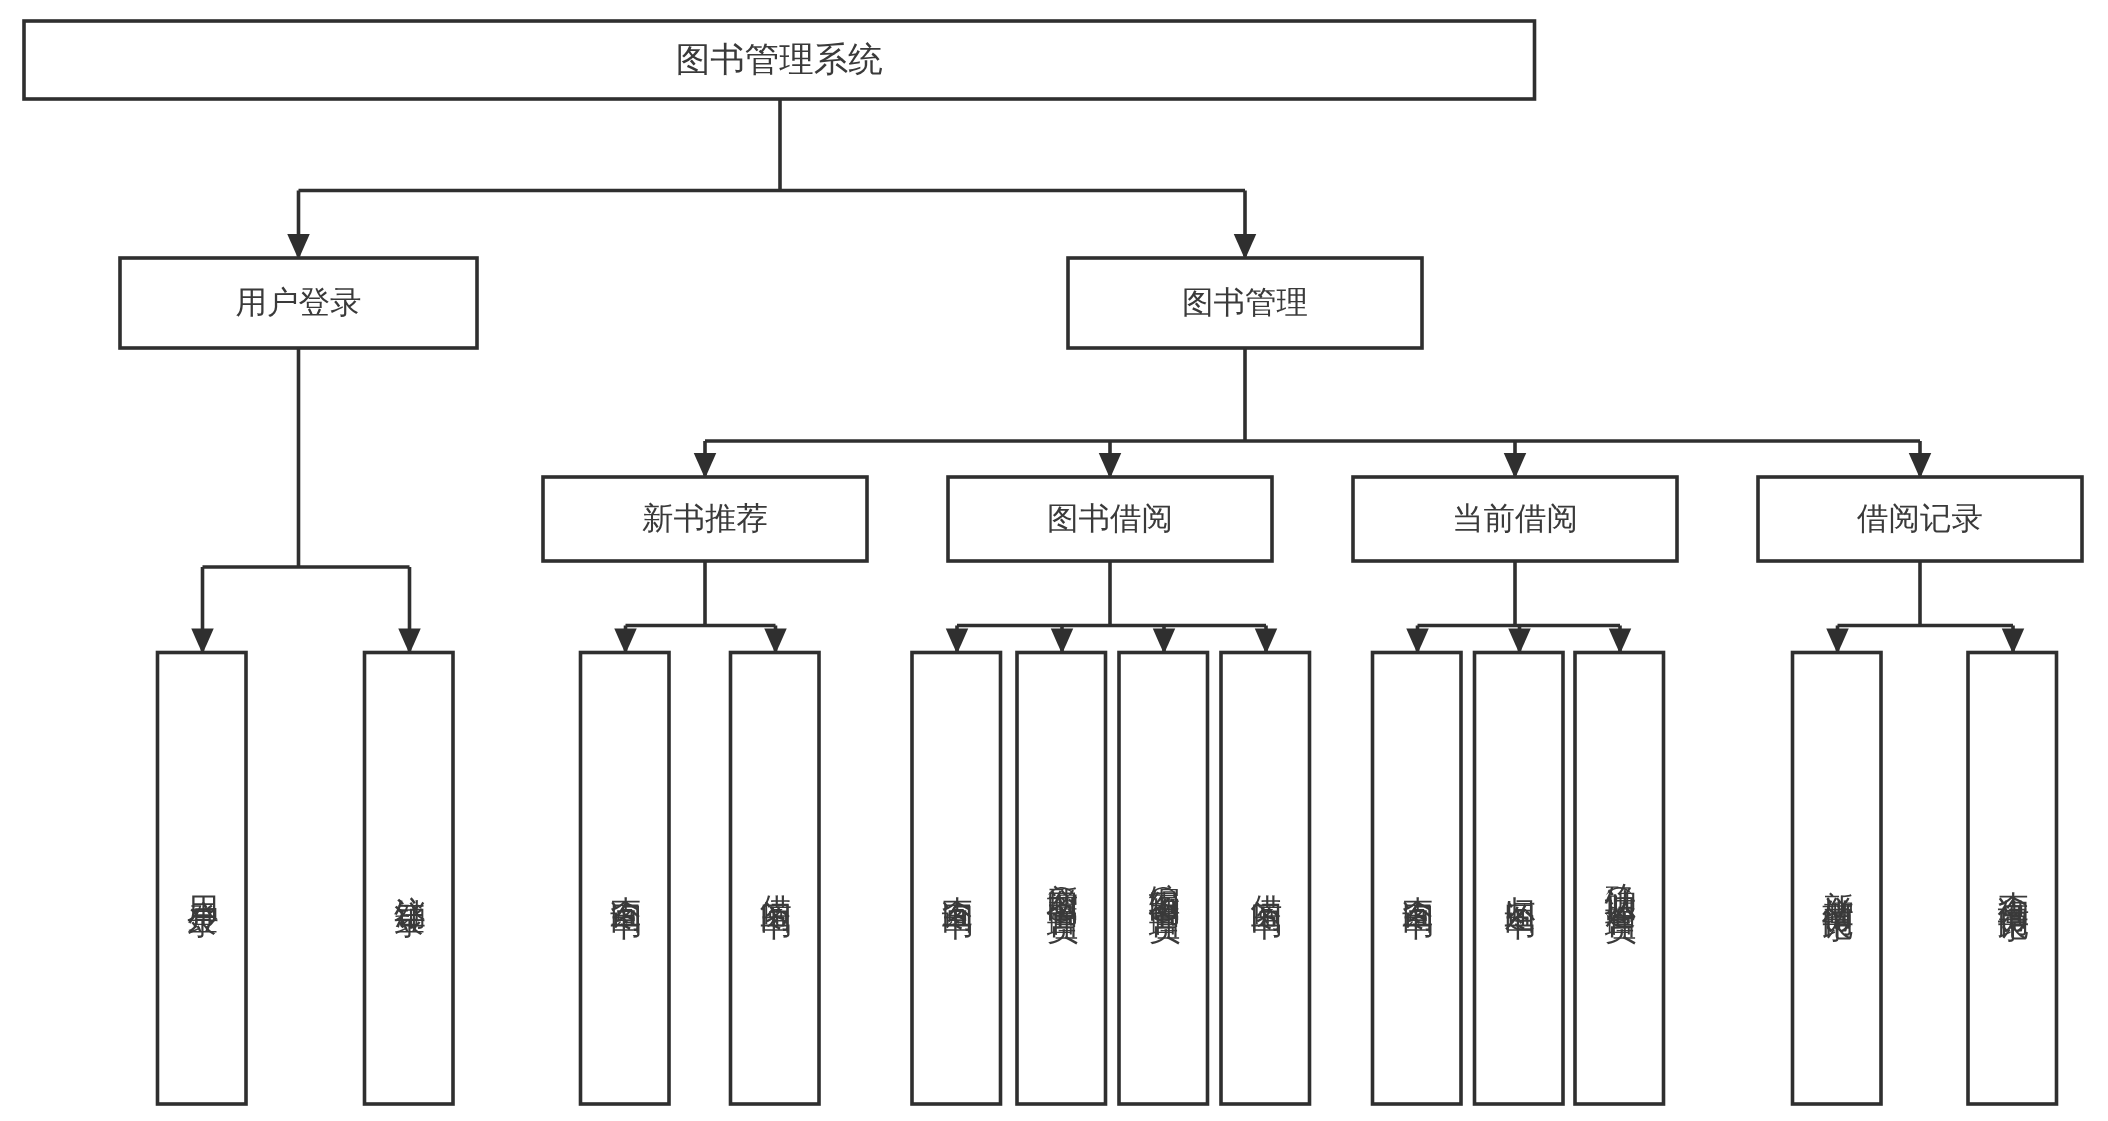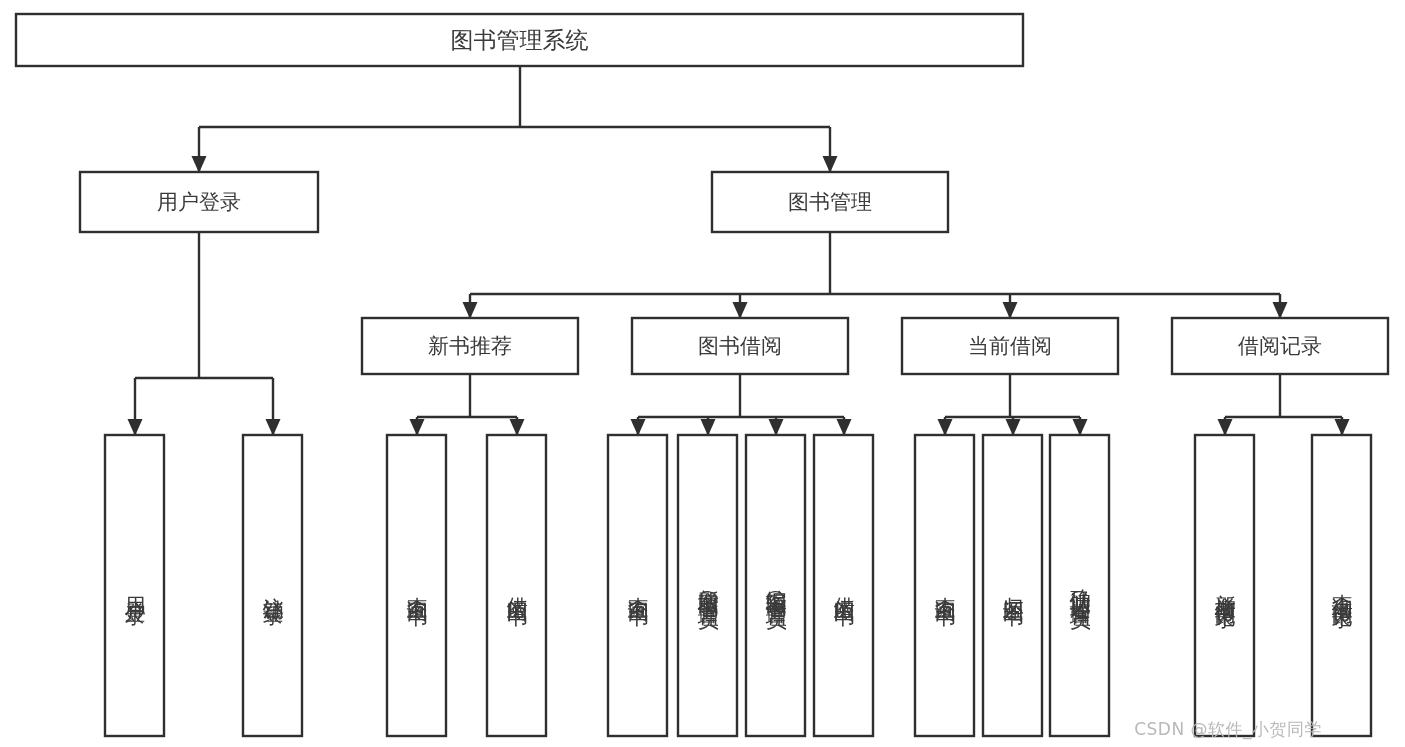--- a/index.html
+++ b/index.html
@@ -11,21 +11,20 @@
     width: 1405px;
     height: 747px;
     font-family: "DejaVu Sans", "Liberation Sans", sans-serif;
     overflow: hidden;
   }
   #diagram-root {
     position: relative;
     width: 1294px;
     height: 747px;
     background: #ffffff;
-    padding-left: 36px;
   }
   svg#flowchart {
     position: absolute;
     left: 0;
     top: 0;
     width: 1405px;
     height: 747px;
     display: block;
   }
   .node-rect {
@@ -248,14 +247,13 @@
       <div class="leaf-label-box" style="left: 1050px; top: 435px; width: 59px; height: 301px;">
         <span class="leaf-label-text">确认归还（管理员）</span>
       </div>
       <div class="leaf-label-box" style="left: 1195px; top: 435px; width: 59px; height: 301px;">
         <span class="leaf-label-text">新增借阅记录</span>
       </div>
       <div class="leaf-label-box" style="left: 1312px; top: 435px; width: 59px; height: 301px;">
         <span class="leaf-label-text">查询借阅记录</span>
       </div>
     </div>
-  <div class="watermark">CSDN @软件_小贺同学</div>
 </div>
 
 </body></html>

